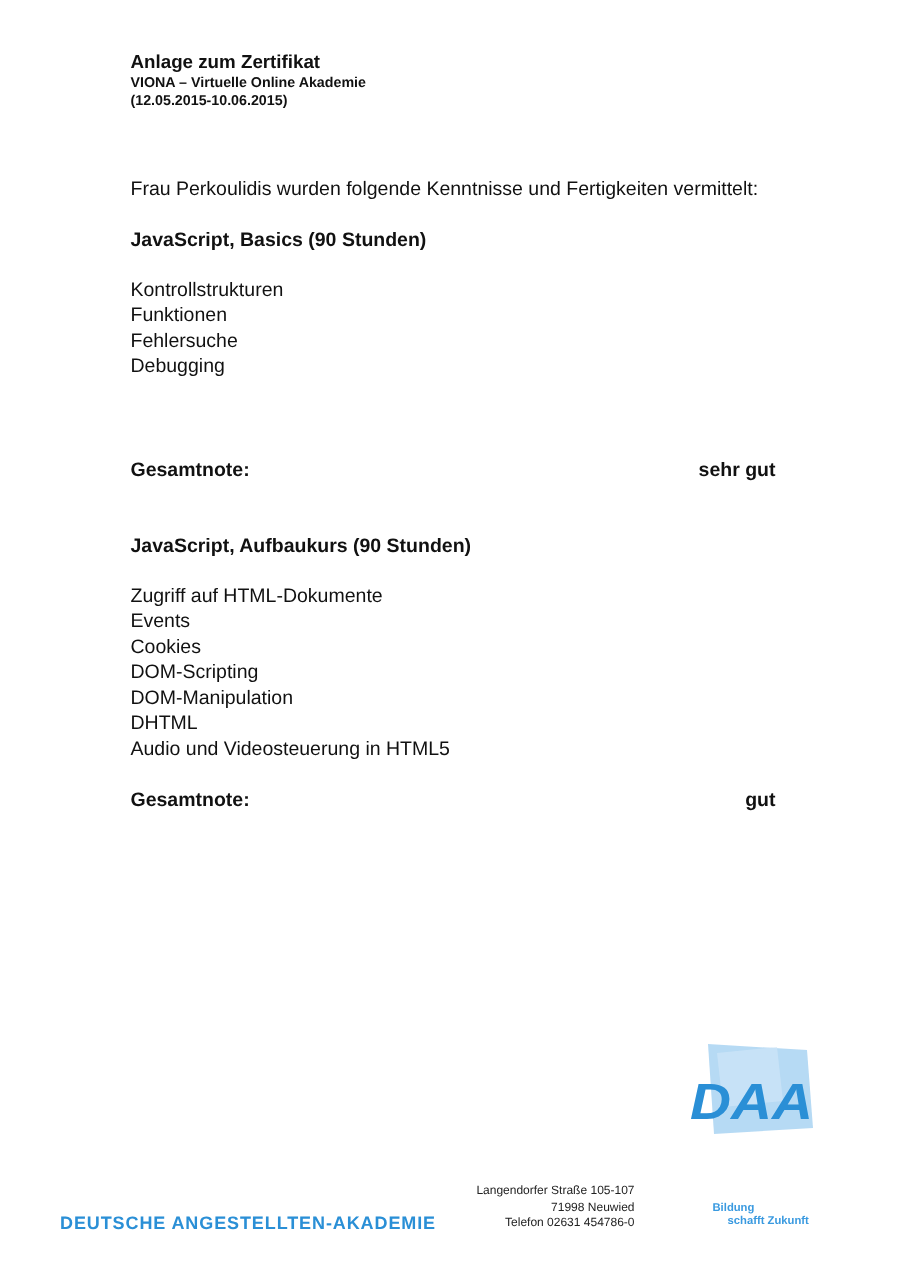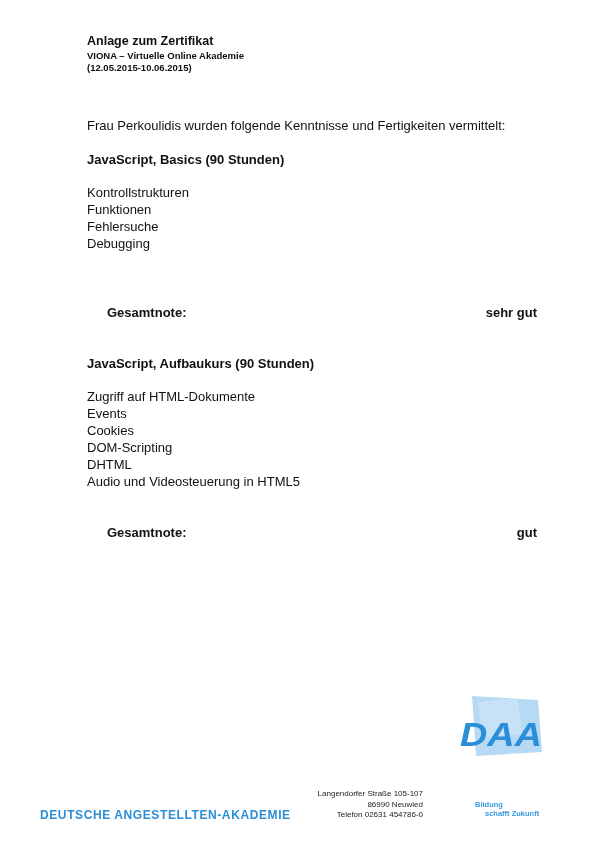--- a/index.html
+++ b/index.html
@@ -4,21 +4,21 @@
   <style>
     html, body { margin:0; padding:0; }
     body { width:600px; height:848px; background:#ffffff; position:relative; overflow:hidden;
            font-family:"Liberation Sans", sans-serif; color:#111; }
     .abs { position:absolute; }
     .h-title { left:87px; top:34px; font-size:12.5px; font-weight:bold; }
     .h-sub { left:87px; top:50px; font-size:9.5px; font-weight:bold; line-height:12px; }
     .intro { left:87px; top:118px; font-size:13px; }
     .sec-title { left:87px; font-size:13px; font-weight:bold; }
     .list { left:87px; font-size:13px; line-height:17px; }
-    .grade-row { left:87px; width:430px; font-size:13px; font-weight:bold; display:flex; justify-content:space-between;margin-left:20px; }
+    .grade-row { left:87px; width:430px; font-size:13px; font-weight:bold; display:flex; justify-content:space-between; }
     .footer-name { left:40px; top:808px; font-size:12px; font-weight:bold; color:#2a8fd6; letter-spacing:0.6px; }
     .addr { left:300px; top:789px; width:123px; text-align:right; font-size:8px; line-height:10.5px; color:#222; }
     .logo { left:458px; top:694px; width:86px; height:90px; }
     .tagline { left:475px; top:800px; font-size:7.5px; font-weight:bold; color:#3a9ae0; line-height:9px; }
   </style>
 </head>
 <body>
 
 <div class="abs h-title">Anlage zum Zertifikat</div>
 <div class="abs h-sub">
@@ -39,35 +39,36 @@
   <span>Gesamtnote:</span>
   <span>sehr gut</span>
 </div>
 
 <div class="abs sec-title" style="top:356px;">JavaScript, Aufbaukurs (90 Stunden)</div>
 <div class="abs list" style="top:388px;">
   <div>Zugriff auf HTML-Dokumente</div>
   <div>Events</div>
   <div>Cookies</div>
   <div>DOM-Scripting</div>
+  <div>DOM-Manipulation</div>
   <div>DHTML</div>
   <div>Audio und Videosteuerung in HTML5</div>
 </div>
 <div class="abs grade-row" style="top:525px;">
   <span>Gesamtnote:</span>
   <span>gut</span>
 </div>
 
 <div class="abs footer-name">
   <span style="text-transform:uppercase; font-variant:small-caps;">Deutsche Angestellten-Akademie</span>
 </div>
 
 <div class="abs addr">
   <div>Langendorfer Straße 105-107</div>
-  <div>86990 Neuwied</div>
+  <div>71998 Neuwied</div>
   <div>Telefon 02631 454786-0</div>
 </div>
 
 <div class="abs logo">
   <svg width="86" height="70" viewBox="0 0 86 70">
     <polygon points="14,2 80,6 84,58 18,62" fill="#a9d3f2" opacity="0.85"></polygon>
     <polygon points="20,8 60,4 64,40 24,44" fill="#cfe6f8" opacity="0.7"></polygon>
     <text x="2" y="52" font-family="Liberation Sans, sans-serif" font-size="34" font-weight="bold" font-style="italic" fill="#2a8fd6" textLength="82" lengthAdjust="spacingAndGlyphs">DAA</text>
   </svg>
 </div>

